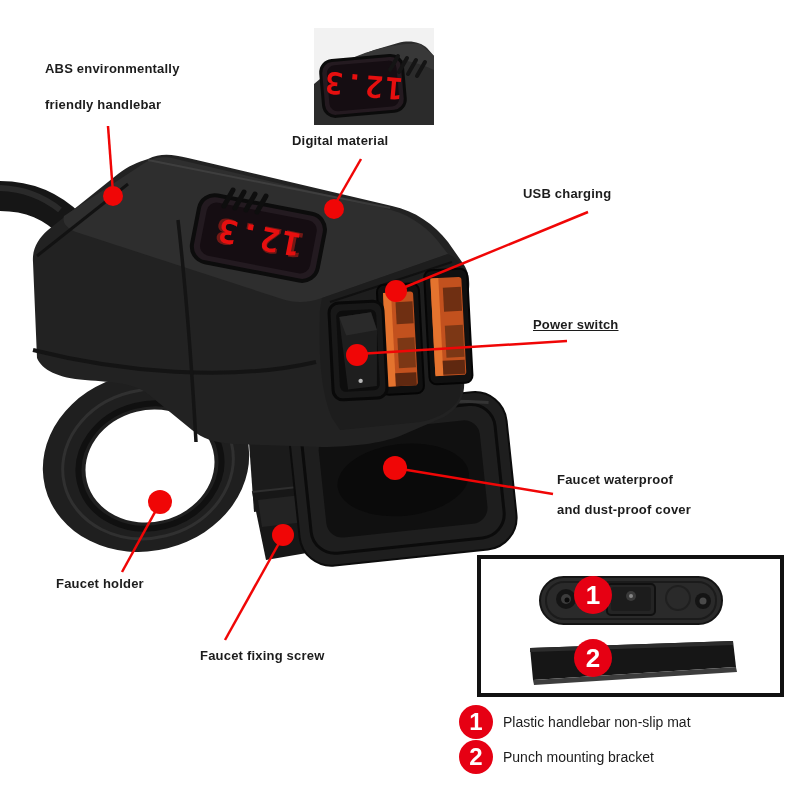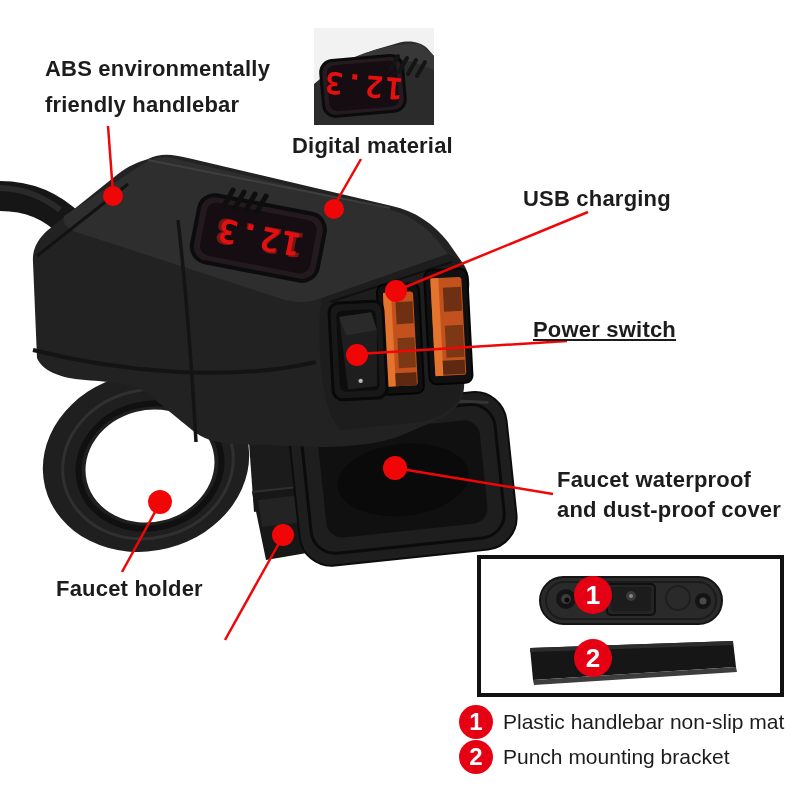--- a/index.html
+++ b/index.html
@@ -2,39 +2,39 @@
 <html><head>
 <meta charset="utf-8">
 <style>
   html,body{margin:0;padding:0;background:#ffffff;}
   .stage{
     position:relative;width:800px;height:800px;background:#ffffff;overflow:hidden;
     font-family:"Liberation Sans","DejaVu Sans",sans-serif;color:#1c1c1c;
   }
   .stage svg{position:absolute;left:0;top:0;}
   .callout{
-    position:absolute;font-weight:bold;font-size:22px;letter-spacing:.2px;
+    position:absolute;font-weight:bold;font-size:13px;letter-spacing:.2px;
     color:#1c1c1c;white-space:nowrap;
   }
   .callout.two-line{line-height:36px;}
   .callout.two-line-tight{line-height:30px;}
   .callout span{display:block;}
   .badge{
     position:absolute;background:#e60013;color:#ffffff;border-radius:50%;
     display:flex;align-items:center;justify-content:center;font-weight:bold;
   }
   .badge.in-box{width:38px;height:38px;font-size:26px;}
   .legend{position:absolute;left:459px;top:705px;}
   .legend-row{display:flex;align-items:center;height:34px;margin-bottom:1px;}
   .legend-badge{
     width:34px;height:34px;background:#e60013;color:#fff;border-radius:50%;
     display:flex;align-items:center;justify-content:center;
     font-weight:bold;font-size:24px;flex:0 0 auto;
   }
-  .legend-label{font-size:21px;margin-left:10px;white-space:nowrap;}
+  .legend-label{font-size:14px;margin-left:10px;white-space:nowrap;}
 </style>
 </head>
 <body>
 
 <div class="stage">
 
   <svg width="800" height="800" viewBox="0 0 800 800">
 
     <g>
       <ellipse cx="146" cy="462" rx="104" ry="89" transform="rotate(-14 146 462)" fill="#1f1f1f"></ellipse>
@@ -193,20 +193,21 @@
 
   <div class="callout" style="left:533px;top:317px;text-decoration:underline;">Power switch</div>
 
   <div class="callout two-line-tight" style="left:557px;top:465px;">
     <span>Faucet waterproof</span>
     <span>and dust-proof cover</span>
   </div>
 
   <div class="callout" style="left:56px;top:576px;">Faucet holder</div>
 
+  <div class="callout" style="left:200px;top:648px;">Faucet fixing screw</div>
 
   <div class="badge in-box" style="left:574px;top:576px;">1</div>
   <div class="badge in-box" style="left:574px;top:639px;">2</div>
 
   <div class="legend">
     <div class="legend-row">
       <div class="legend-badge">1</div>
       <div class="legend-label">Plastic handlebar non-slip mat</div>
     </div>
     <div class="legend-row">

